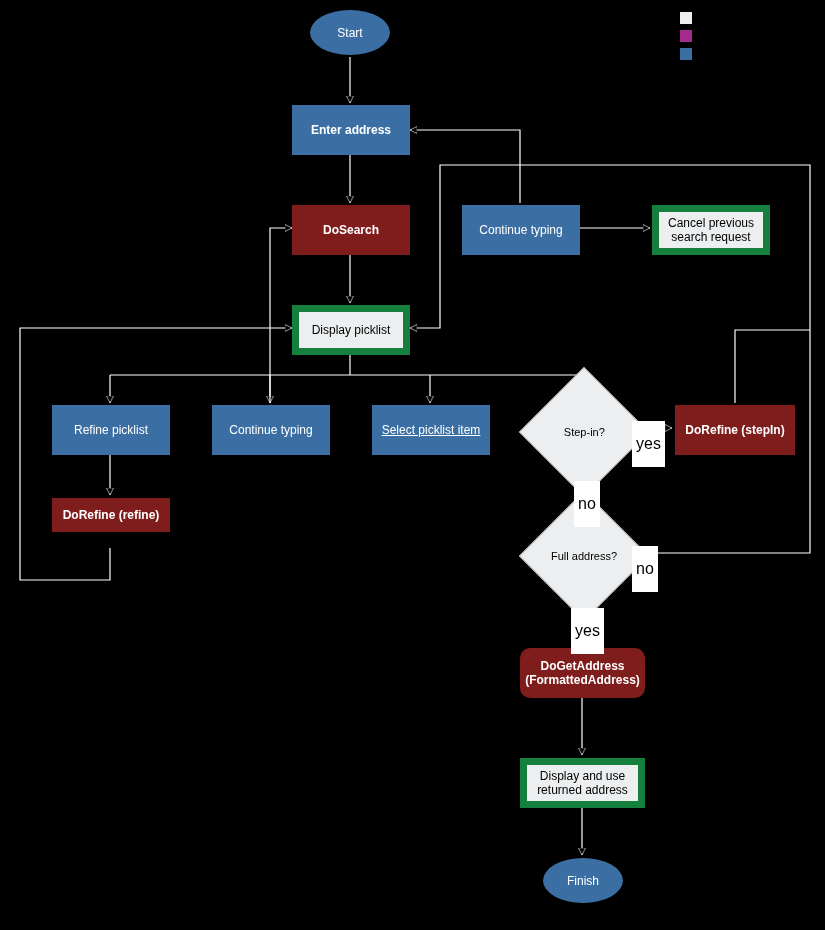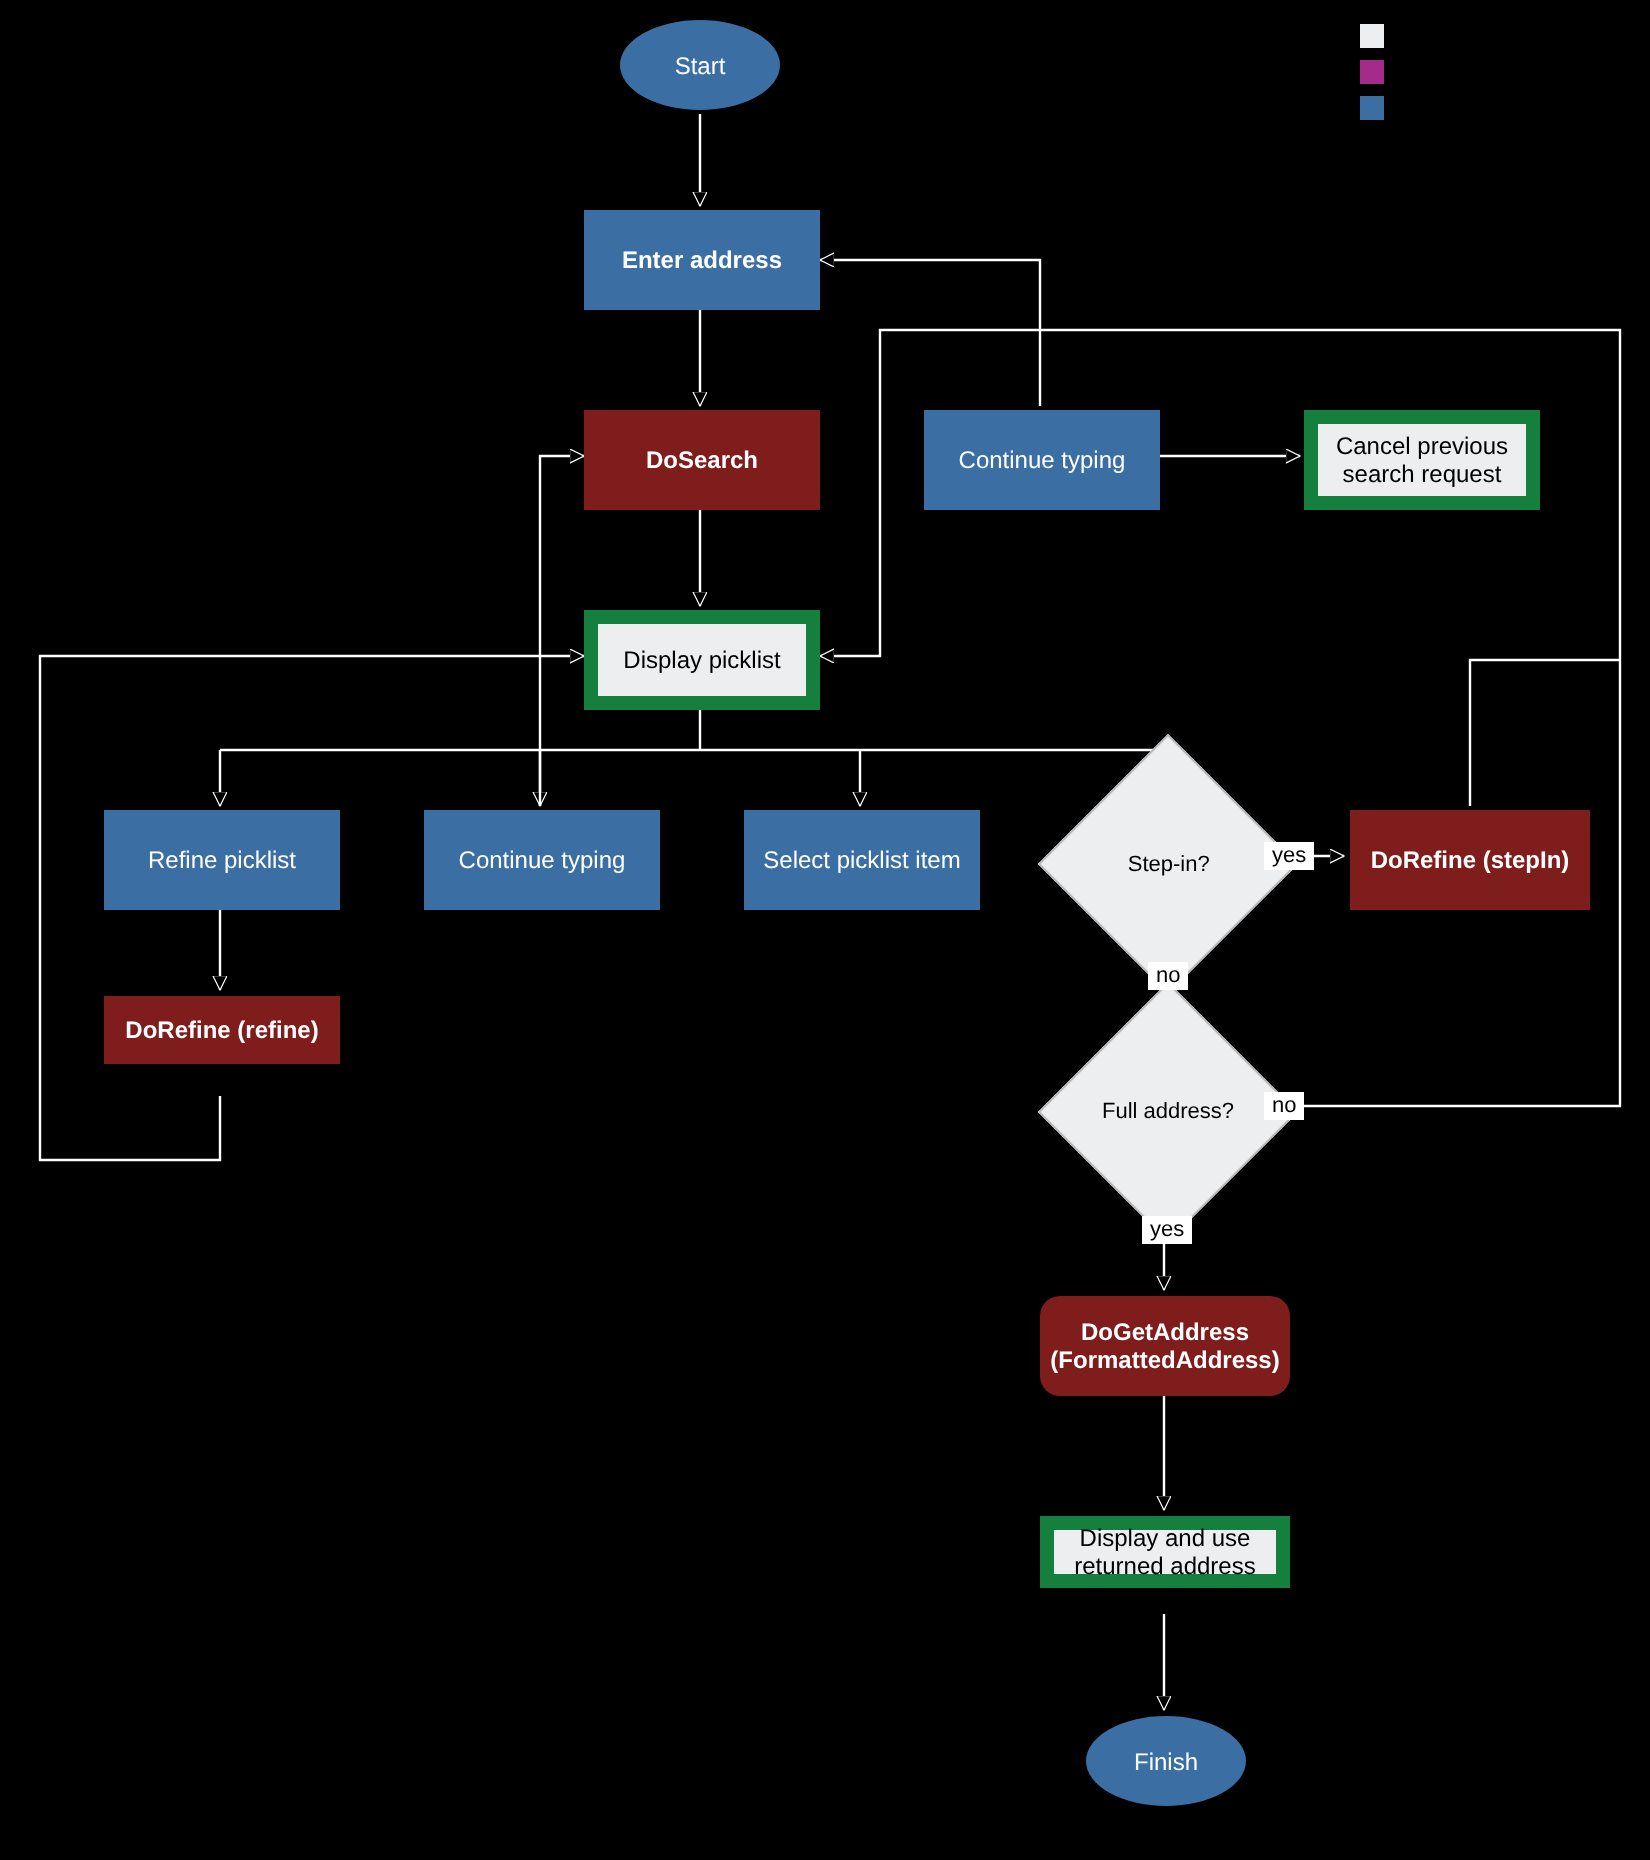--- a/index.html
+++ b/index.html
@@ -40,22 +40,22 @@
   .diamond span {
     transform: rotate(-45deg);
     font-size: 11px;
     text-align: center;
     color: #000;
   }
   .label {
     position: absolute;
     background: #fff;
     color: #000;
-    font-size: 11px;
-    padding: 1px 4px;
+    font-size: 16px;
+    padding: 14px 4px;
   }
   svg.arrows {
     position: absolute;
     top: 0; left: 0;
     width: 825px; height: 930px;
     pointer-events: none;
   }
   .legend-swatch {
     position: absolute;
     width: 12px;
@@ -147,21 +147,21 @@
 </div>
 
 <div class="box blue" style="left:52px; top:405px; width:118px; height:50px;">
   <span>Refine picklist</span>
 </div>
 
 <div class="box blue" style="left:212px; top:405px; width:118px; height:50px;">
   <span>Continue typing</span>
 </div>
 
-<div class="box blue" style="left:372px; top:405px; width:118px; height:50px;">
+<div class="box blue" style="left:372px; top:405px; width:118px; height:50px;text-decoration:underline;">
   <span>Select picklist item</span>
 </div>
 
 <div class="diamond" style="position:absolute; left:538px; top:386px;">
   <span>Step-in?</span>
 </div>
 
 <div class="box purple" style="left:675px; top:405px; width:120px; height:50px;">
   <span>DoRefine (stepIn)</span>
 </div>
@@ -171,21 +171,21 @@
 </div>
 
 <div class="diamond" style="position:absolute; left:538px; top:510px;">
   <span>Full address?</span>
 </div>
 
 <div class="box purple" style="left:520px; top:648px; width:125px; height:50px;border-radius:10px;">
   <span>DoGetAddress (FormattedAddress)</span>
 </div>
 
-<div class="box white" style="left:520px; top:758px; width:125px; height:36px;">
+<div class="box white" style="left:520px; top:758px; width:125px; height:50px;">
   <span>Display and use returned address</span>
 </div>
 
 <div class="box blue oval" style="left:543px; top:858px; width:80px; height:45px;">
   <span>Finish</span>
 </div>
 
 <div class="label" style="left:632px; top:421px;">yes</div>
 <div class="label" style="left:574px; top:481px;">no</div>
 <div class="label" style="left:571px; top:608px;">yes</div>

